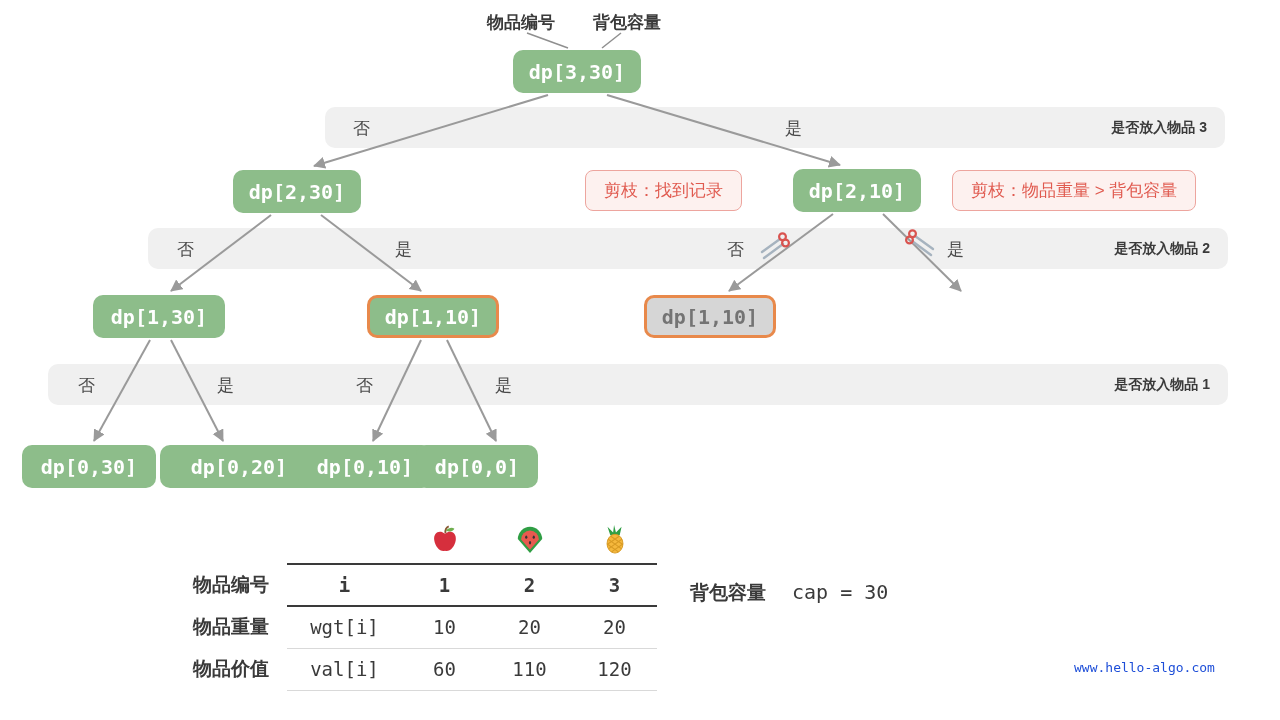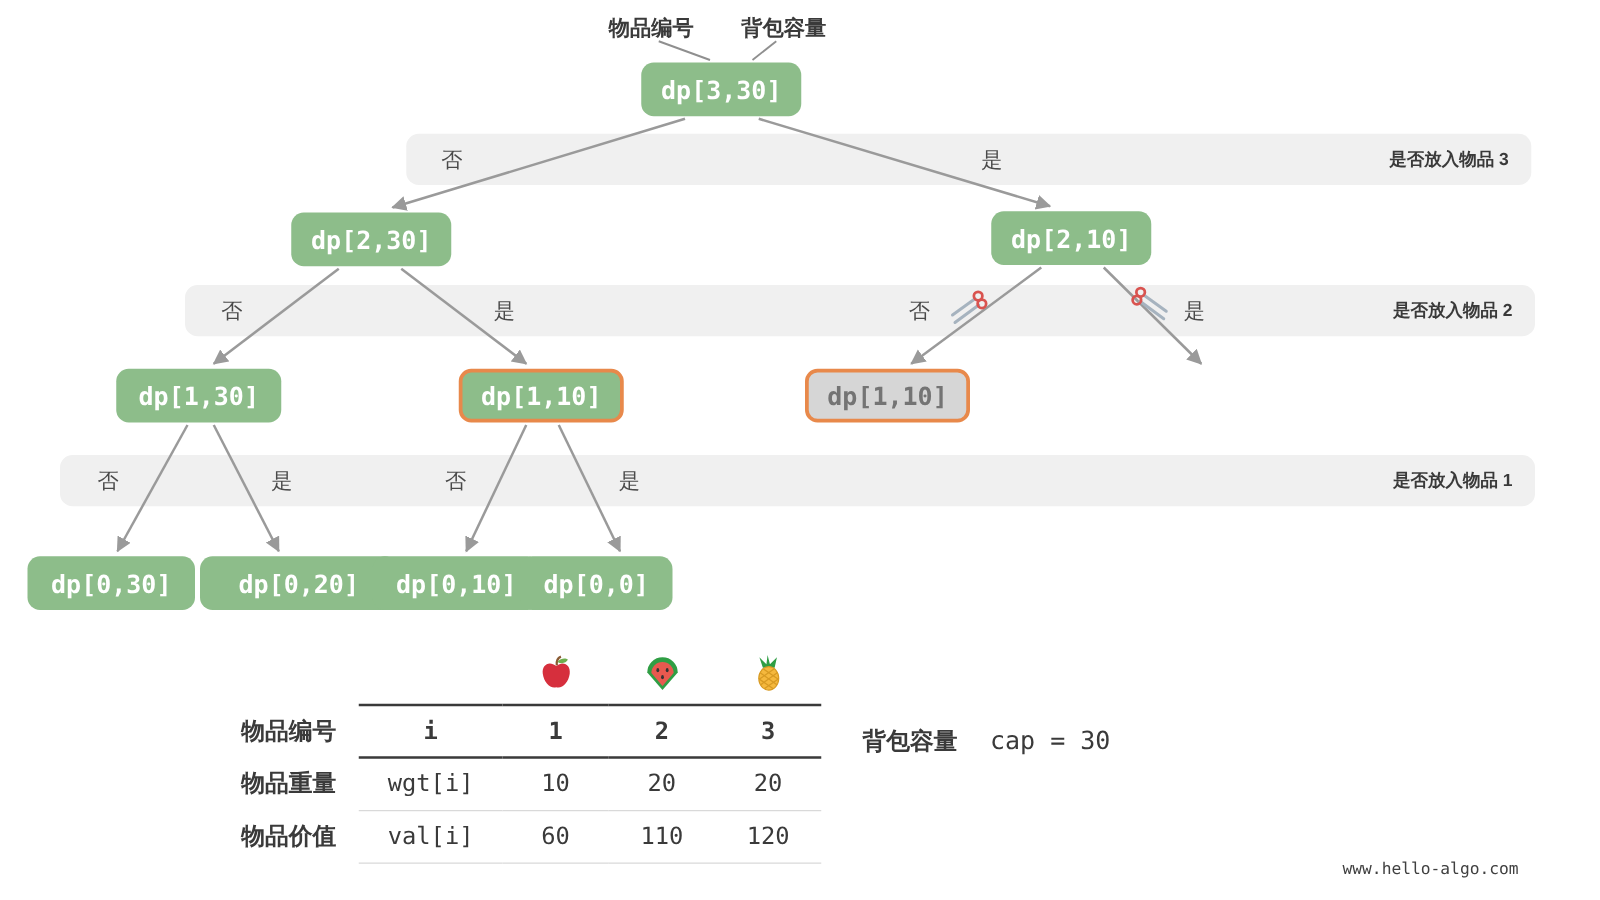--- a/index.html
+++ b/index.html
@@ -37,22 +37,22 @@
   td.d { font-family:"DejaVu Sans Mono","Liberation Mono",monospace; font-size:19px; width:85px; height:42px; }
   td.ci { width:115px; }
   tr.iconrow td { height:46px; }
   tr.hdr td.d { border-top:2px solid #3a3a3a; border-bottom:2px solid #3a3a3a; font-weight:bold; }
   tr.r td.d { border-bottom:1px solid #d9d9d9; }
 
   .captext { position:absolute; left:690px; top:580px; z-index:3; white-space:nowrap; }
   .captext .cl { font-weight:bold; font-size:19px; margin-right:26px; }
   .captext .cv { font-family:"DejaVu Sans Mono","Liberation Mono",monospace; font-size:20px; }
 
-  .watermark { position:absolute; left:1074px; top:688px; z-index:3;
-    font-family:"DejaVu Sans Mono","Liberation Mono",monospace; font-size:13px; color:#404040; }
+  .watermark { position:absolute; left:1074px; top:660px; z-index:3;
+    font-family:"DejaVu Sans Mono","Liberation Mono",monospace; font-size:13px; color:#1d4ed8; }
 </style>
 </head>
 <body>
 
 <div class="canvas">
 
   <div class="band" style="left:325px;top:107px;width:900px;">
     <span class="band-label" style="left:28px;">否</span>
     <span class="band-label" style="left:460px;">是</span>
     <span class="band-q">是否放入物品 3</span>
@@ -105,20 +105,22 @@
   <div class="node green" style="left:233px;top:170px;width:128px;">dp[2,30]</div>
   <div class="node green" style="left:793px;top:169px;width:128px;">dp[2,10]</div>
   <div class="node green" style="left:93px;top:295px;width:132px;">dp[1,30]</div>
   <div class="node green hl" style="left:367px;top:295px;width:132px;">dp[1,10]</div>
   <div class="node gray hl" style="left:644px;top:295px;width:132px;">dp[1,10]</div>
   <div class="node green" style="left:22px;top:445px;width:134px;">dp[0,30]</div>
   <div class="node green" style="left:160px;top:445px;width:158px;">dp[0,20]</div>
   <div class="node green" style="left:298px;top:445px;width:134px;">dp[0,10]</div>
   <div class="node green" style="left:416px;top:445px;width:122px;">dp[0,0]</div>
 
+  <div class="prune" style="left:585px;top:170px;">剪枝：找到记录</div>
+  <div class="prune" style="left:952px;top:170px;">剪枝：物品重量 &gt; 背包容量</div>
 
   <svg class="scissors" style="left:760px;top:231px;" viewBox="0 0 34 34">
     <line x1="23" y1="13" x2="4" y2="27" stroke="#a6b3bf" stroke-width="2.4" stroke-linecap="round"></line>
     <line x1="20" y1="8" x2="2" y2="21" stroke="#a6b3bf" stroke-width="2.4" stroke-linecap="round"></line>
     <circle cx="25.5" cy="12" r="3.4" fill="none" stroke="#d9534f" stroke-width="2.2"></circle>
     <circle cx="22.5" cy="5.8" r="3.4" fill="none" stroke="#d9534f" stroke-width="2.2"></circle>
   </svg>
   <svg class="scissors flip" style="left:901px;top:228px;" viewBox="0 0 34 34">
     <line x1="23" y1="13" x2="4" y2="27" stroke="#a6b3bf" stroke-width="2.4" stroke-linecap="round"></line>
     <line x1="20" y1="8" x2="2" y2="21" stroke="#a6b3bf" stroke-width="2.4" stroke-linecap="round"></line>

